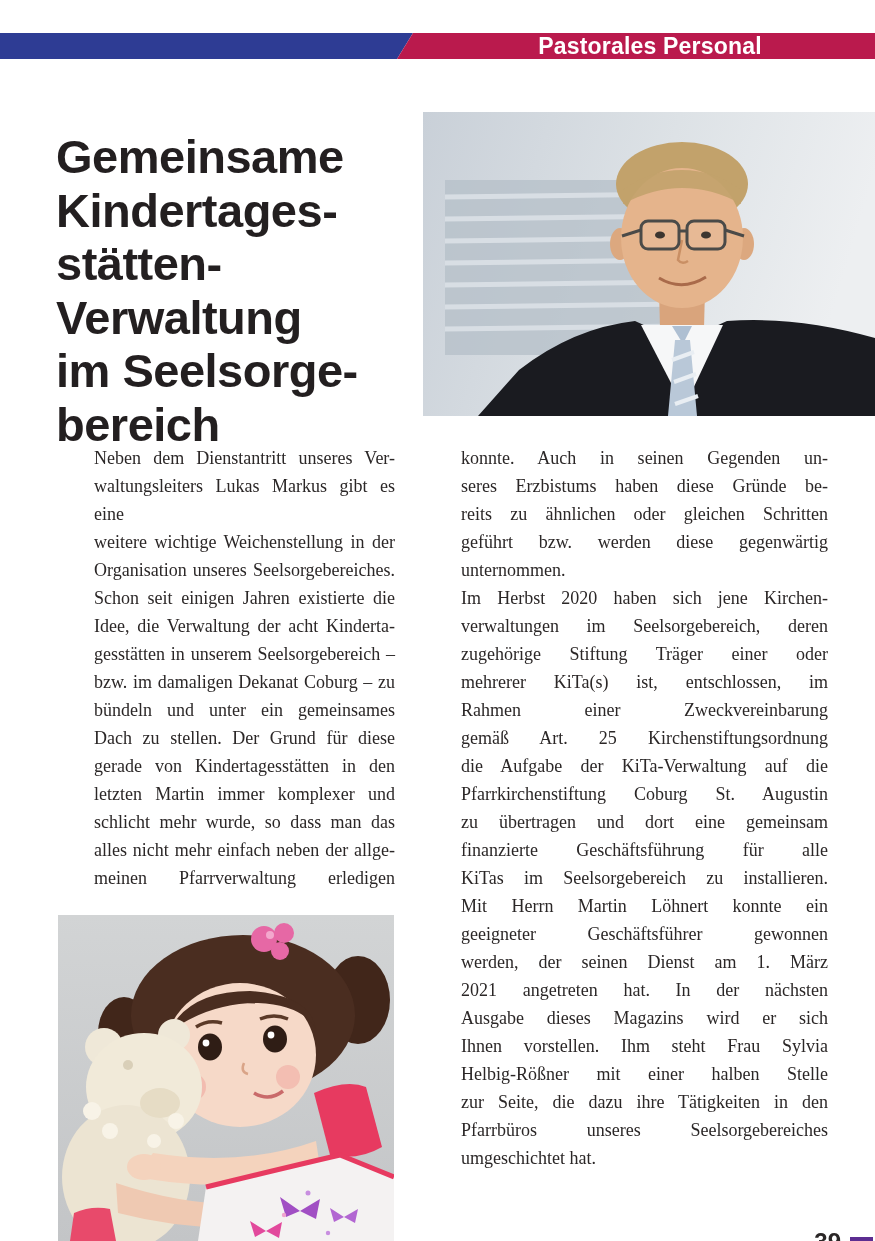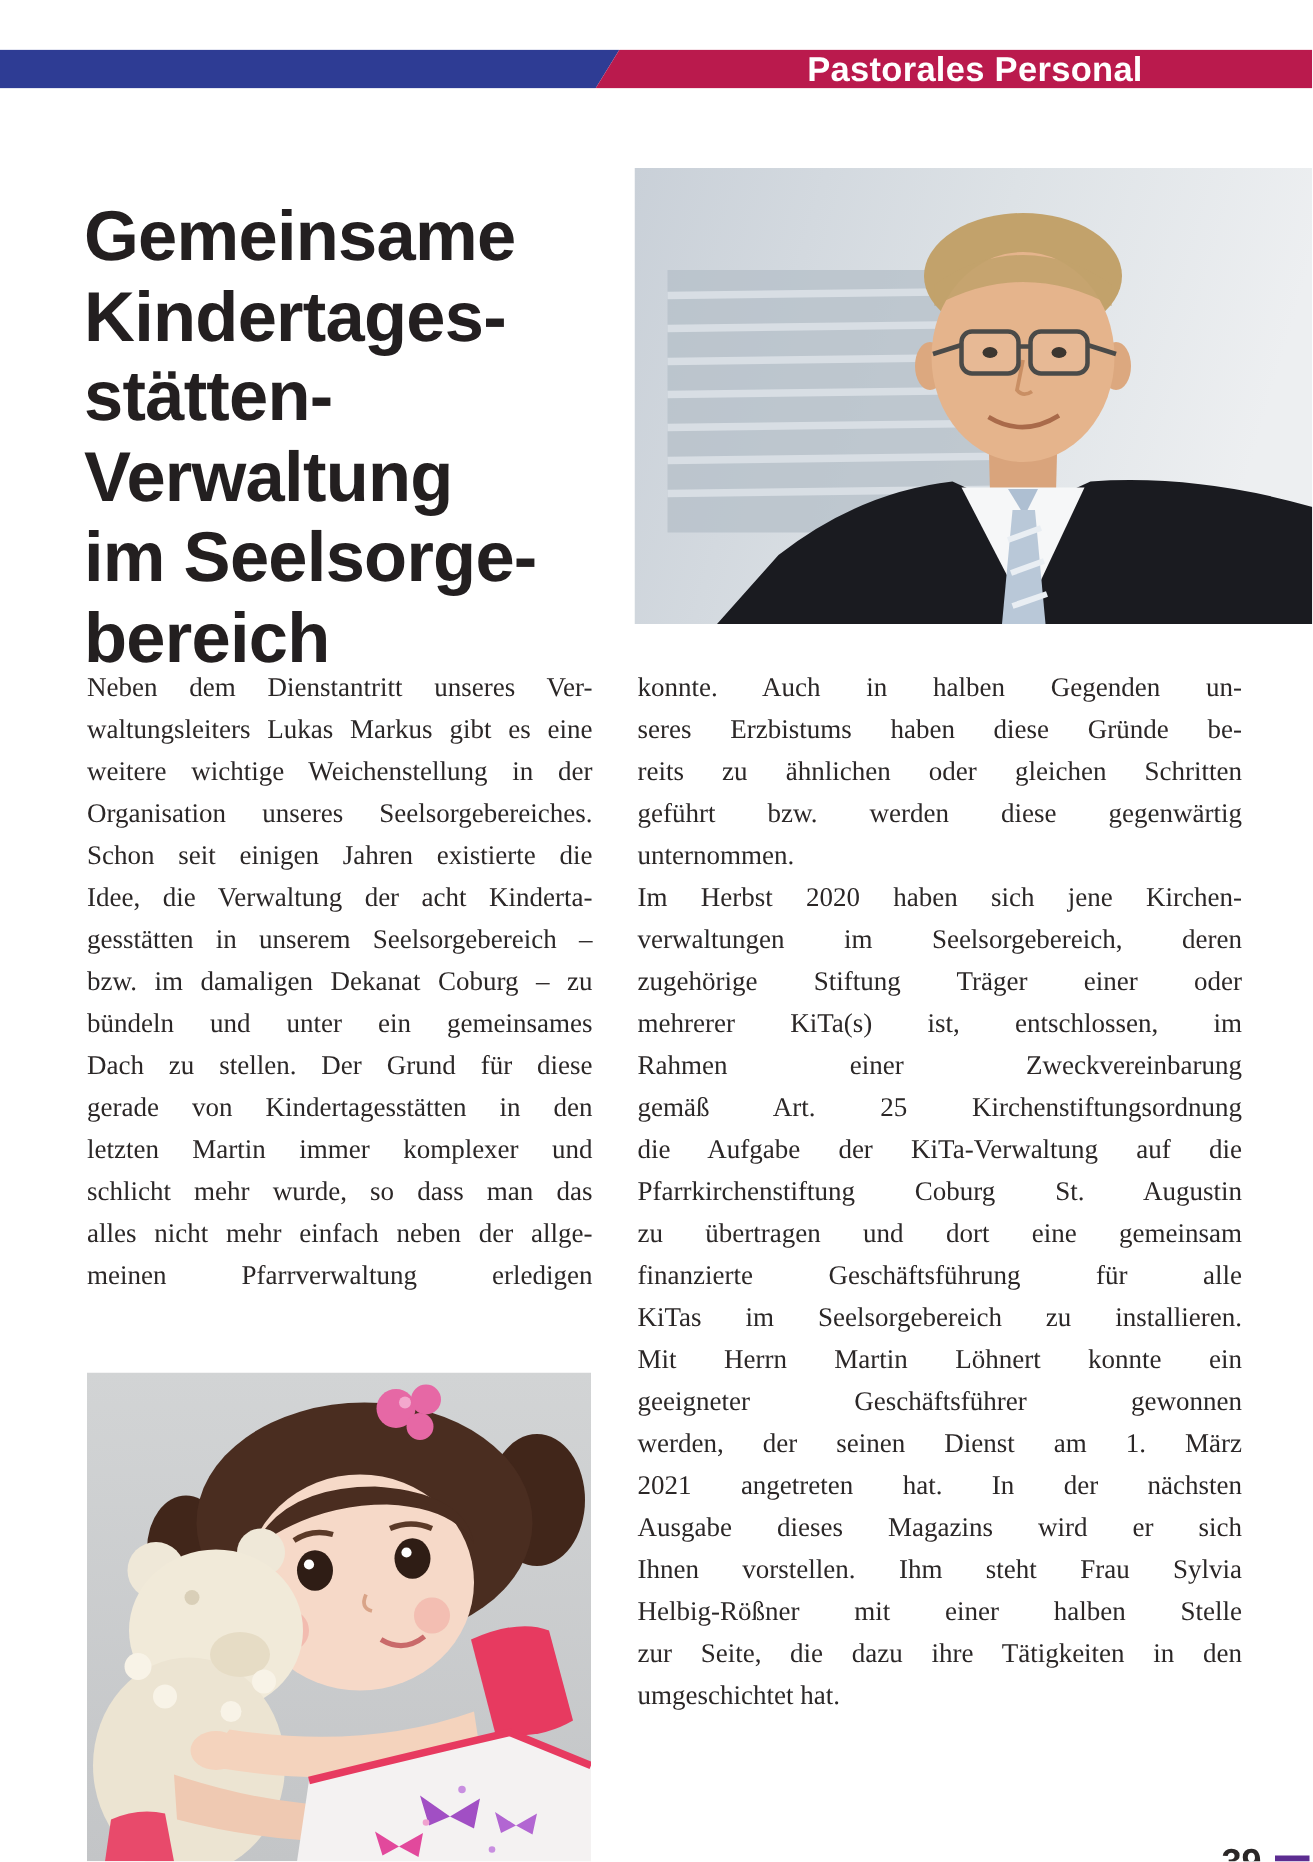--- a/index.html
+++ b/index.html
@@ -37,21 +37,21 @@
   
   .photo-man  { position:absolute; left:423px; top:112px; width:452px; height:304px; }
   .photo-girl { position:absolute; left:58px;  top:915px; width:336px; height:326px; }
   figure { margin:0; }
   figure svg { display:block; }
 
   
   .textcol { position:absolute; top:444px; font-size:18px; line-height:28px; color:#2b2727; }
   .col-left  { left:58px;  width:337px; }
   .col-right { left:425px; width:403px; }
-  .line { text-align:justify; text-align-last:justify; }
+  .line { text-align:justify; text-align-last:justify;margin-left:36px; }
   .line.endline { text-align-last:left; }
 
   
   .footer { position:absolute; top:1230px; right:0; display:flex; align-items:flex-end; }
   .page-number { font:700 24px/24px "Liberation Sans", sans-serif; color:#2b2727; }
   .footer-marker { width:23px; height:17px; margin-left:9px; margin-right:2px; background:#5c2d91; }
 </style>
 </head>
 <body>
 
@@ -135,21 +135,21 @@
       <div class="line">bzw. im damaligen Dekanat Coburg – zu</div>
       <div class="line">bündeln und unter ein gemeinsames</div>
       <div class="line">Dach zu stellen. Der Grund für diese</div>
       <div class="line">gerade von Kindertagesstätten in den</div>
       <div class="line">letzten Martin immer komplexer und</div>
       <div class="line">schlicht mehr wurde, so dass man das</div>
       <div class="line">alles nicht mehr einfach neben der allge-</div>
       <div class="line">meinen Pfarrverwaltung erledigen</div>
     </div>
   <div class="textcol col-right" style="color: rgb(43, 39, 39);">
-      <div class="line">konnte. Auch in halben Gegenden un-</div>
+      <div class="line">konnte. Auch in seinen Gegenden un-</div>
       <div class="line">seres Erzbistums haben diese Gründe be-</div>
       <div class="line">reits zu ähnlichen oder gleichen Schritten</div>
       <div class="line">geführt bzw. werden diese gegenwärtig</div>
       <div class="line endline">unternommen.</div>
       <div class="line">Im Herbst 2020 haben sich jene Kirchen-</div>
       <div class="line">verwaltungen im Seelsorgebereich, deren</div>
       <div class="line">zugehörige Stiftung Träger einer oder</div>
       <div class="line">mehrerer KiTa(s) ist, entschlossen, im</div>
       <div class="line">Rahmen einer Zweckvereinbarung</div>
       <div class="line">gemäß Art. 25 Kirchenstiftungsordnung</div>
@@ -159,20 +159,21 @@
       <div class="line">finanzierte Geschäftsführung für alle</div>
       <div class="line">KiTas im Seelsorgebereich zu installieren.</div>
       <div class="line">Mit Herrn Martin Löhnert konnte ein</div>
       <div class="line">geeigneter Geschäftsführer gewonnen</div>
       <div class="line">werden, der seinen Dienst am 1. März</div>
       <div class="line">2021 angetreten hat. In der nächsten</div>
       <div class="line">Ausgabe dieses Magazins wird er sich</div>
       <div class="line">Ihnen vorstellen. Ihm steht Frau Sylvia</div>
       <div class="line">Helbig-Rößner mit einer halben Stelle</div>
       <div class="line">zur Seite, die dazu ihre Tätigkeiten in den</div>
+      <div class="line">Pfarrbüros unseres Seelsorgebereiches</div>
       <div class="line endline">umgeschichtet hat.</div>
     </div>
 
   <figure class="photo-girl">
     <svg width="336" height="326" viewBox="0 0 336 326">
       <defs>
         <linearGradient id="bgG" x1="0" y1="0" x2="0" y2="1">
           <stop offset="0" stop-color="#d2d4d5"></stop>
           <stop offset="1" stop-color="#c3c5c7"></stop>
         </linearGradient>

